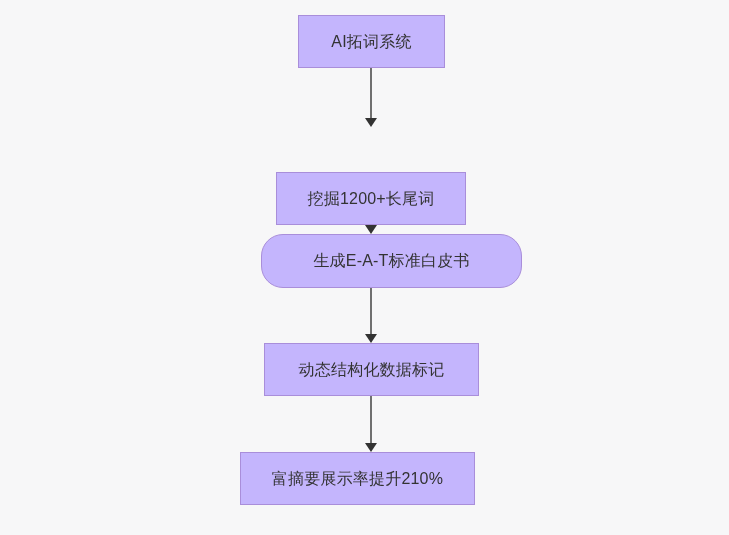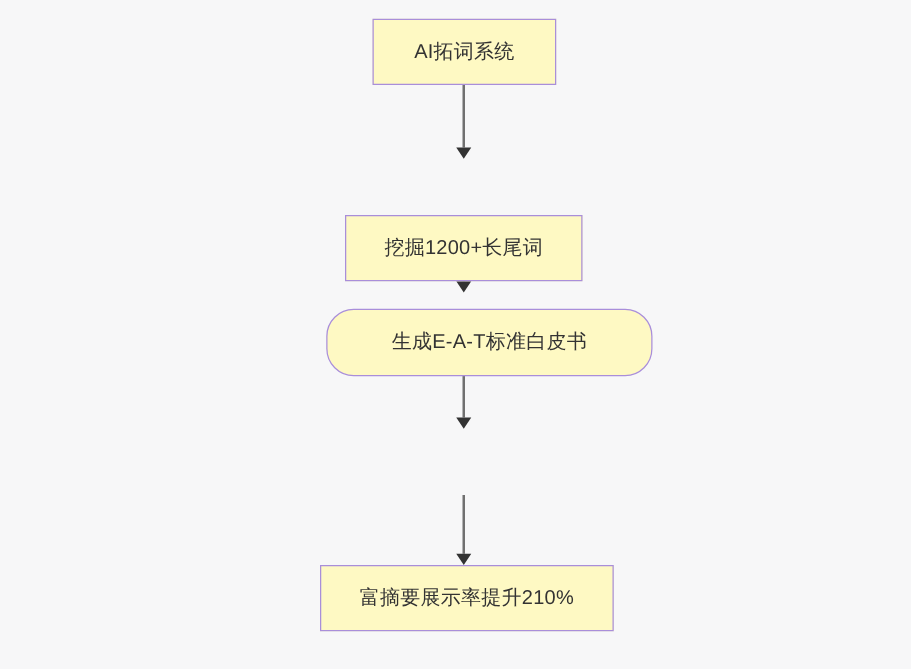--- a/index.html
+++ b/index.html
@@ -14,21 +14,21 @@
     overflow: hidden;
   }
   #flowchart {
     position: relative;
     width: 729px;
     height: 535px;
   }
   .node {
     position: absolute;
     box-sizing: border-box;
-    background: #fef9c3;
+    background: #c4b5fd;
     border: 1px solid #a98eda;
     color: #333333;
     font-size: 16px;
     line-height: 1;
     display: flex;
     align-items: center;
     justify-content: center;
     white-space: nowrap;
     letter-spacing: 0.2px;
   }
@@ -66,22 +66,25 @@
   <div class="arrowhead" style="left:371px; top:443px;"></div>
 
   <div class="node" style="left:298px; top:15px; width:147px; height:53px;">
     <span>AI拓词系统</span>
   </div>
 
   <div class="node" style="left:276px; top:127px; width:190px; height:53px;margin-top:45px;">
     <span>挖掘1200+长尾词</span>
   </div>
 
-  <div class="node" style="left:261px; top:247px; width:261px; height:54px;border-radius:22px;">
+  <div class="node" style="left:261px; top:234px; width:261px; height:54px;border-radius:22px;">
     <span>生成E-A-T标准白皮书</span>
   </div>
 
+  <div class="node" style="left:264px; top:343px; width:215px; height:53px;">
+    <span>动态结构化数据标记</span>
+  </div>
 
-  <div class="node" style="left:256px; top:452px; width:235px; height:53px;">
+  <div class="node" style="left:240px; top:452px; width:235px; height:53px;">
     <span>富摘要展示率提升210%</span>
   </div>
 
 </div>
 
 </body></html>

